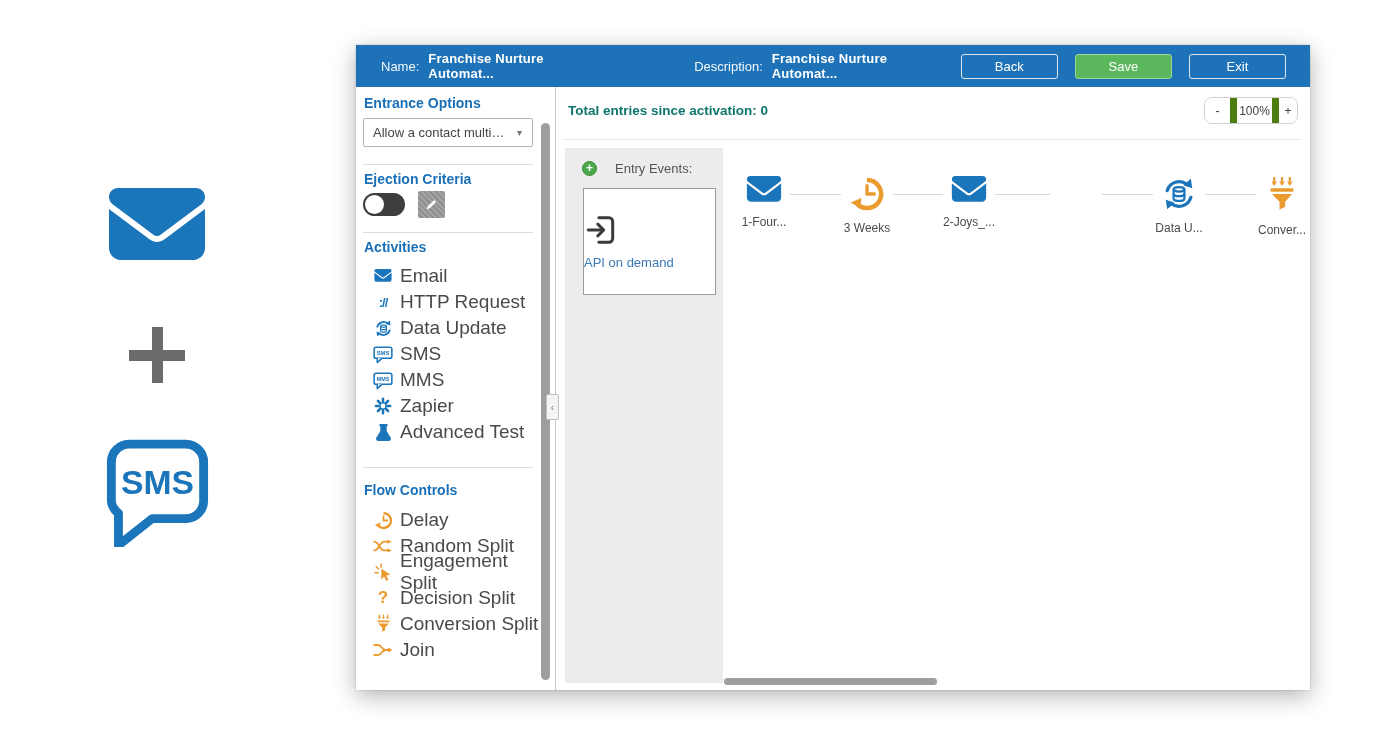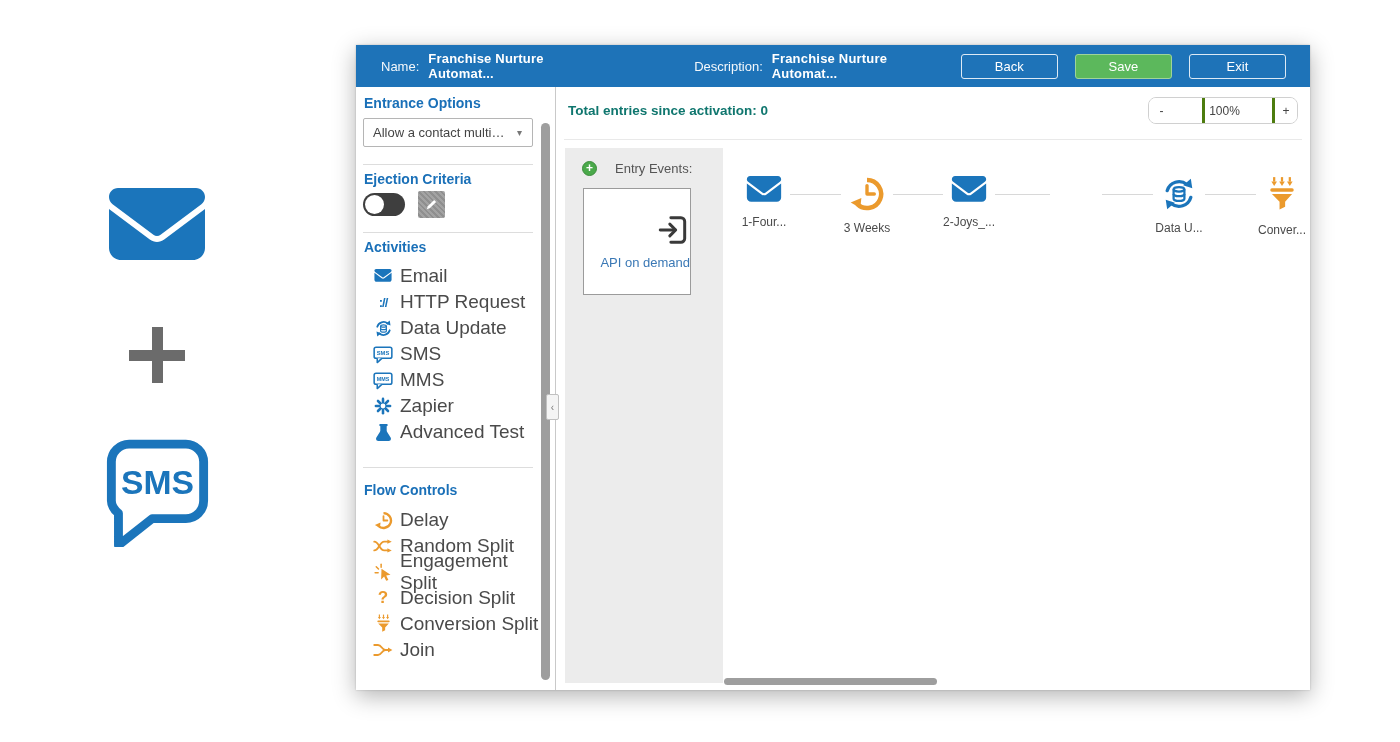--- a/index.html
+++ b/index.html
@@ -50,32 +50,32 @@
   .side-scroll { position:absolute; right:5px; top:36px; width:9px; height:557px; background:#9e9e9e; border-radius:5px; cursor:pointer; }
   .collapse-handle { position:absolute; left:190px; top:307px; width:13px; height:26px; background:#f4f4f4; border:1px solid #c0c0c0;
                      border-radius:2px; z-index:5; font-size:10px; color:#777; display:flex; align-items:center; justify-content:center; cursor:pointer; }
 
   
   .canvas { position:relative; flex:1; background:#fff; overflow:hidden; }
   .total-entries { position:absolute; left:12px; top:16px; font-size:13.5px; font-weight:bold; color:#0f766e; }
   .zoom-group { position:absolute; right:12px; top:10px; height:27px; display:flex; border:1px solid #d0d0d0; border-radius:8px;
                 overflow:hidden; background:#fff; }
   .zoom-seg { display:flex; align-items:center; justify-content:center; font-size:12px; color:#444; cursor:pointer; background:#fff; }
-  .zoom-seg + .zoom-seg { border-left:3px solid #4d7c0f;margin-left:28px; }
+  .zoom-seg + .zoom-seg { border-left:7px solid #4d7c0f; }
   .zoom-out,.zoom-in { width:25px; }
   .zoom-level { width:42px; }
   .canvas-divider { position:absolute; top:52px; left:8px; right:8px; border-top:1px solid #e9e9e9; }
 
   .entry-panel { position:absolute; left:9px; top:61px; width:158px; height:535px; background:#ececec; }
   .entry-head { position:absolute; left:0; top:13px; width:158px; display:flex; align-items:center; }
   .green-plus { margin-left:17px; width:15px; height:15px; border-radius:50%; background:#4aa94a; border:1px solid #3c8c3c;
                 color:#fff; font-size:12px; font-weight:bold; line-height:13px; text-align:center; flex:none; cursor:pointer; }
   .entry-title { margin-left:18px; font-size:13px; color:#555; }
-  .entry-node { position:absolute; left:18px; top:40px; width:108px; height:107px; background:#fff; border:1px solid #9b9b9b;
-                display:flex; flex-direction:column; align-items:flex-end; justify-content:center; cursor:pointer; }
+  .entry-node { position:absolute; left:18px; top:40px; width:133px; height:107px; background:#fff; border:1px solid #9b9b9b;
+                display:flex; flex-direction:column; align-items:flex-start; justify-content:center; cursor:pointer; }
   .entry-node .nl { margin-top:8px; font-size:13px; color:#3a78b5; }
 
   .chain-node { position:absolute; top:89px; width:70px; text-align:center; cursor:pointer; }
   .chain-node .cl { margin-top:5px; font-size:12px; color:#4a4a4a; line-height:1.3; }
   .connector { position:absolute; top:107px; height:1px; background:#d8d8d8; }
   .h-scroll { position:absolute; left:168px; top:591px; width:213px; height:7px; background:#9e9e9e; border-radius:4px; cursor:pointer; }
 </style>
 </head>
 <body>
 

